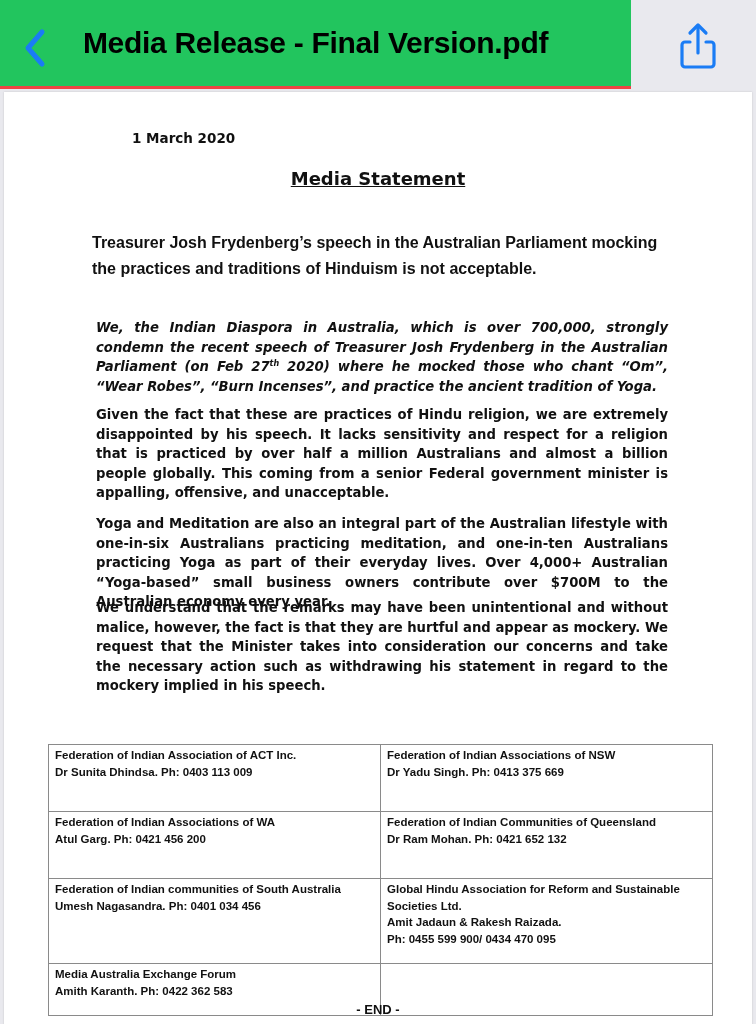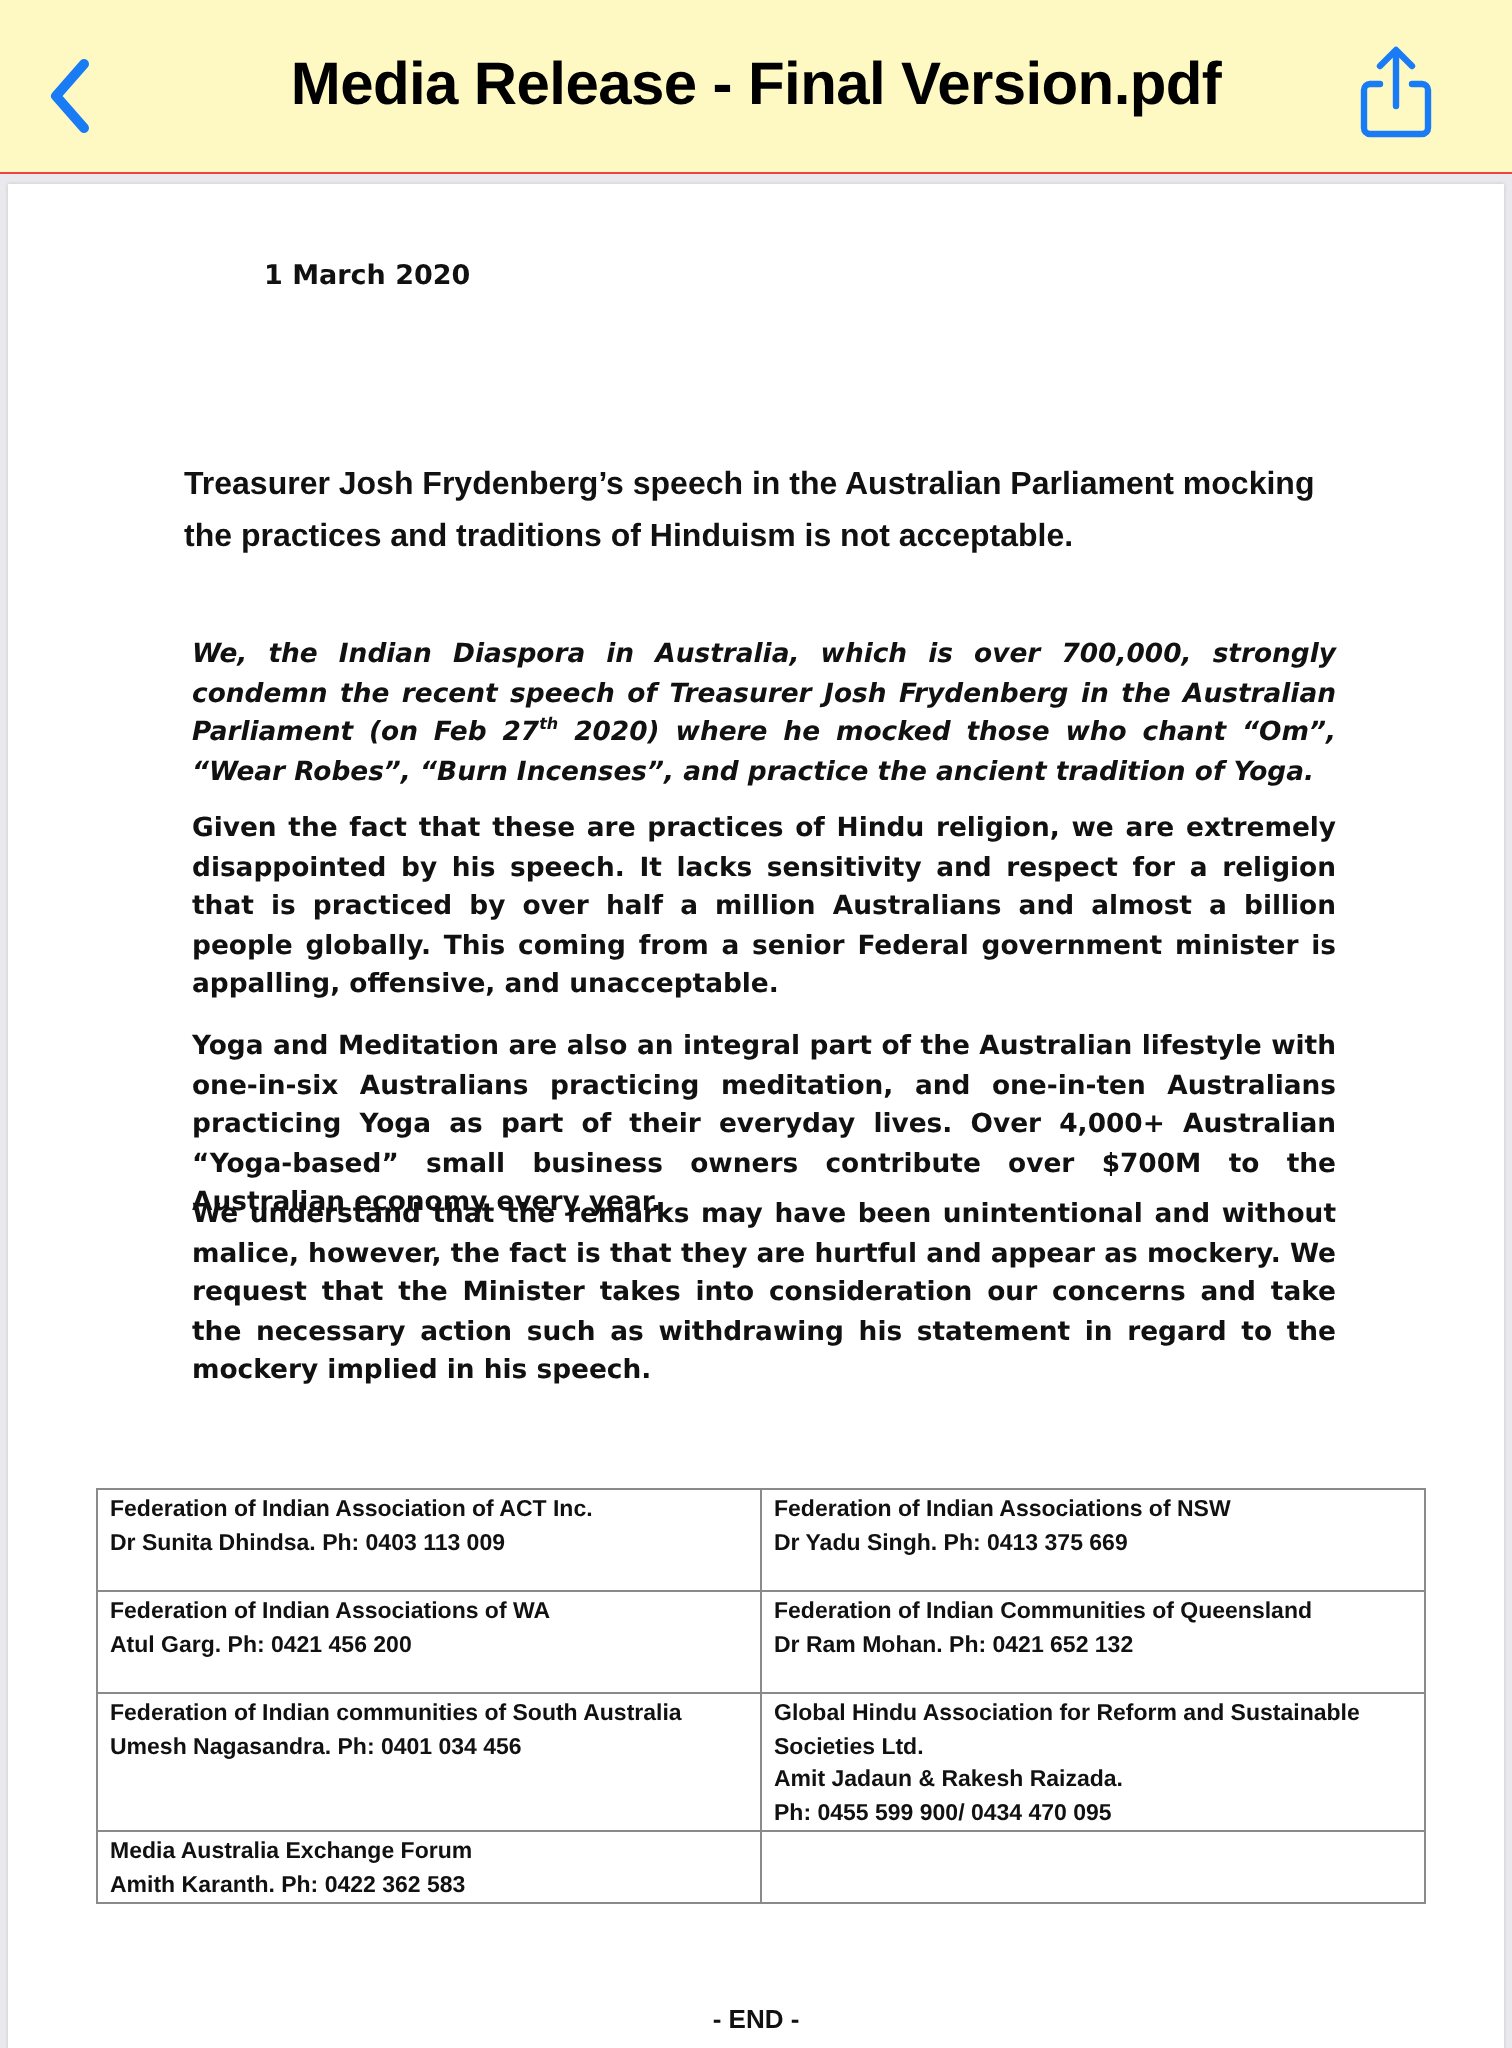--- a/index.html
+++ b/index.html
@@ -3,23 +3,23 @@
   <meta charset="utf-8">
   <style>
     html, body { margin: 0; padding: 0; }
     body {
       width: 756px; height: 1024px; overflow: hidden;
       background: #e9e9ee;
       font-family: "Liberation Sans", sans-serif;
       position: relative;
     }
     .navbar {
-      position: absolute; left: 0; top: 0; width: 756px; height: 86px;
-      background: #fef9c3;
-      border-bottom: 1px solid #ef4444;
+      position: absolute; left: 0; top: 0; width: 631px; height: 86px;
+      background: #22c55e;
+      border-bottom: 3px solid #ef4444;
     }
     .back-btn {
       position: absolute; left: 18px; top: 26px; width: 34px; height: 44px;
       cursor: pointer;
     }
     .nav-title {
       position: absolute; left: 0; right: 0; top: 26px;
       text-align: center; font-size: 30px; font-weight: bold; color: #000;
       font-family: "Liberation Sans", sans-serif;
       letter-spacing: -0.3px;
@@ -57,21 +57,21 @@
     .p4 { top: 506px; }
     sup { font-size: 8px; line-height: 0; }
     .contacts {
       position: absolute; left: 44px; top: 652px; width: 665px;
       border-collapse: collapse;
       font-family: "Liberation Sans", sans-serif;
       font-size: 11.5px; font-weight: bold; color: #111;
     }
     .contacts td {
       border: 1px solid #8a8a8a; vertical-align: top;
-      padding: 2px 6px 0 6px; width: 50%;
+      padding: 2px 6px 16px 6px; width: 50%;
       line-height: 16.5px;
     }
     .contacts tr.r1 td { height: 48px; }
     .contacts tr.r2 td { height: 48px; }
     .contacts tr.r3 td { height: 66px; }
     .contacts tr.r4 td { height: 30px; }
     .end {
       position: absolute; left: 0; right: 0; top: 910px; text-align: center;
       font-family: "Liberation Sans", sans-serif;
       font-size: 13px; font-weight: bold;
@@ -92,20 +92,21 @@
     <svg width="44" height="50" viewBox="0 0 44 50">
       <path d="M14 20 H9 a3 3 0 0 0 -3 3 V42 a3 3 0 0 0 3 3 H35 a3 3 0 0 0 3 -3 V23 a3 3 0 0 0 -3 -3 H30" fill="none" stroke="#1a7cf5" stroke-width="3.2" stroke-linecap="round" stroke-linejoin="round"></path>
       <path d="M22 31 V4" fill="none" stroke="#1a7cf5" stroke-width="3.2" stroke-linecap="round"></path>
       <path d="M14 11 L22 3 L30 11" fill="none" stroke="#1a7cf5" stroke-width="3.2" stroke-linecap="round" stroke-linejoin="round"></path>
     </svg>
   </div>
 </div>
 
 <div class="page doc">
   <div class="date">1 March 2020</div>
+  <div class="heading">Media Statement</div>
   <div class="subheading">Treasurer Josh Frydenberg’s speech in the Australian Parliament mocking the practices and traditions of Hinduism is not acceptable.</div>
 
   <div class="body-para p1"><span>We, the Indian Diaspora in Australia, which is over 700,000, strongly condemn the recent speech of Treasurer Josh Frydenberg in the Australian Parliament (on Feb 27</span><sup>th</sup><span> 2020) where he mocked those who chant “Om”, “Wear Robes”, “Burn Incenses”, and practice the ancient tradition of Yoga.</span></div>
   <div class="body-para p2">Given the fact that these are practices of Hindu religion, we are extremely disappointed by his speech. It lacks sensitivity and respect for a religion that is practiced by over half a million Australians and almost a billion people globally. This coming from a senior Federal government minister is appalling, offensive, and unacceptable.</div>
   <div class="body-para p3">Yoga and Meditation are also an integral part of the Australian lifestyle with one-in-six Australians practicing meditation, and one-in-ten Australians practicing Yoga as part of their everyday lives. Over 4,000+ Australian “Yoga-based” small business owners contribute over $700M to the Australian economy every year.</div>
   <div class="body-para p4">We understand that the remarks may have been unintentional and without malice, however, the fact is that they are hurtful and appear as mockery. We request that the Minister takes into consideration our concerns and take the necessary action such as withdrawing his statement in regard to the mockery implied in his speech.</div>
 
   <table class="contacts">
     <tbody>
         <tr class="r1">

